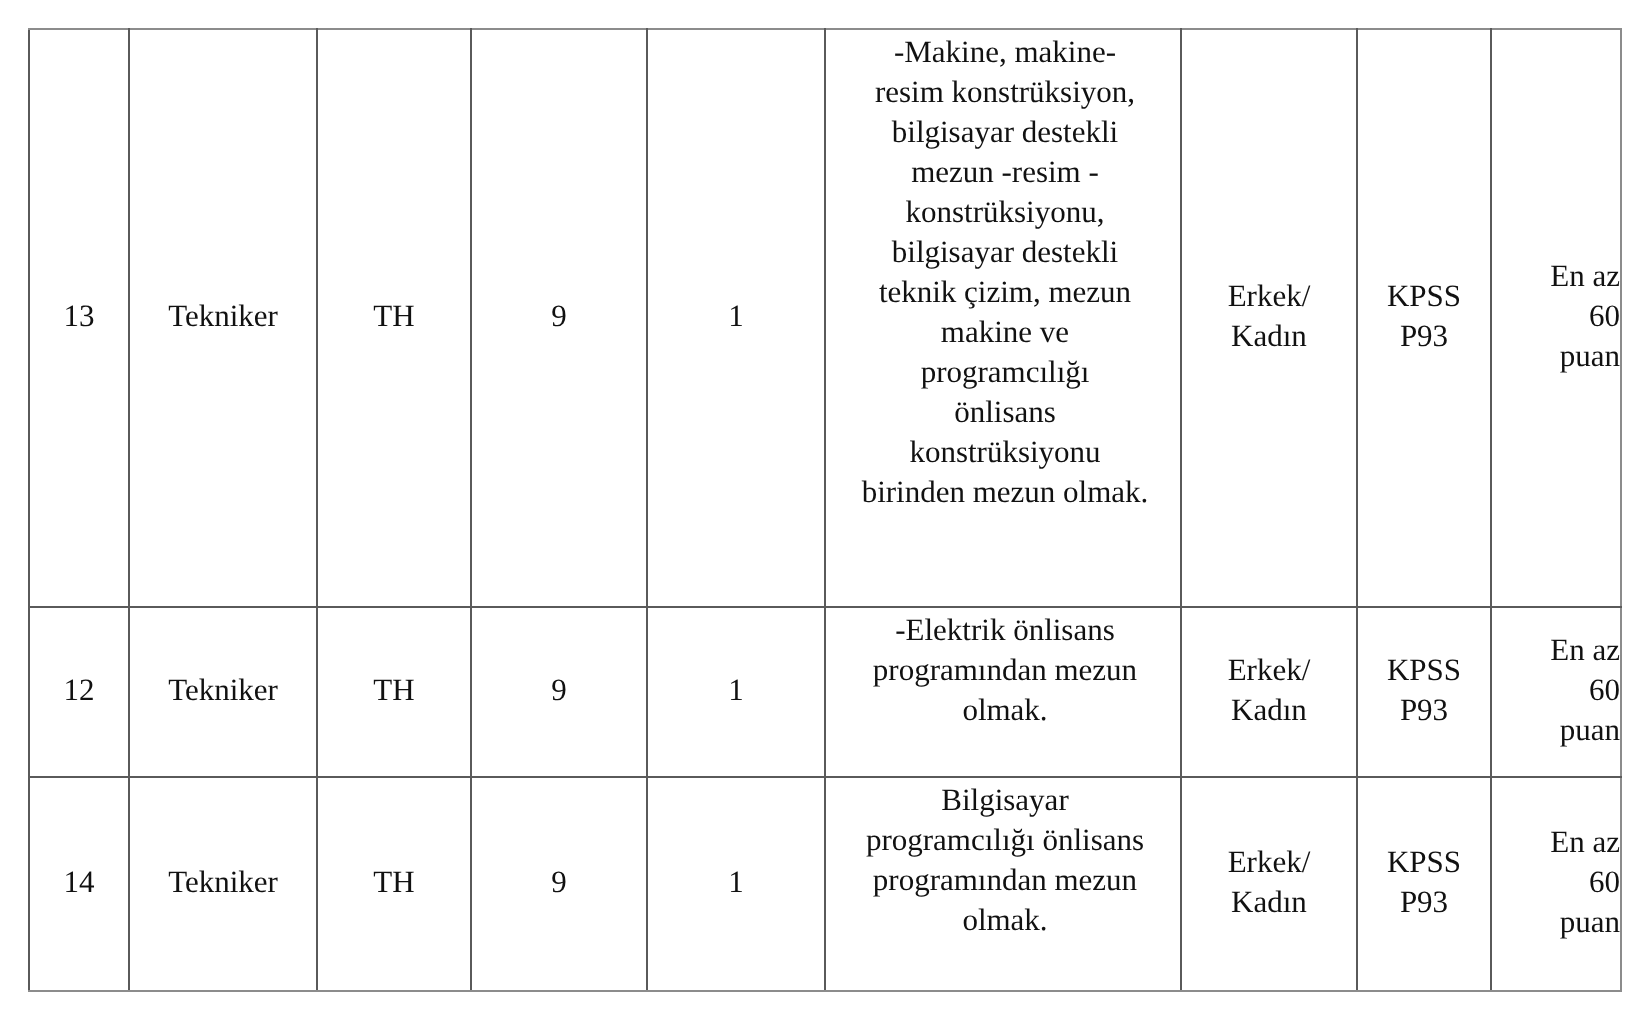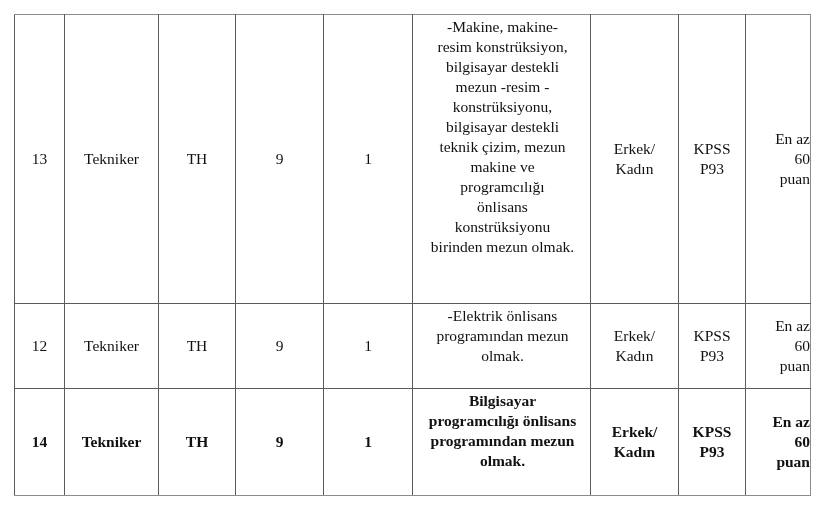--- a/index.html
+++ b/index.html
@@ -24,21 +24,21 @@
     font-size: 15.5px;
     line-height: 20px;
   }
   .tbl td {
     border: 1.5px solid #5a5a5a;
     padding: 0;
     text-align: center;
     vertical-align: middle;
   }
   .tbl tr:first-child td { border-top-color: #8c8c8c; }
-  .tbl tr:last-child td { border-bottom-color: #8c8c8c; font-weight: bold; }
+  .tbl tr:last-child td { border-bottom-color: #8c8c8c; }
   .tbl td.last { border-right-color: #8c8c8c; text-align: right; }
   .tbl td.req {
     text-align: center;
     vertical-align: top;
     padding: 2px 6px 0 8px;
   }
   .c0 { width: 50px; }
   .c1 { width: 94px; }
   .c2 { width: 77px; }
   .c3 { width: 88px; }

